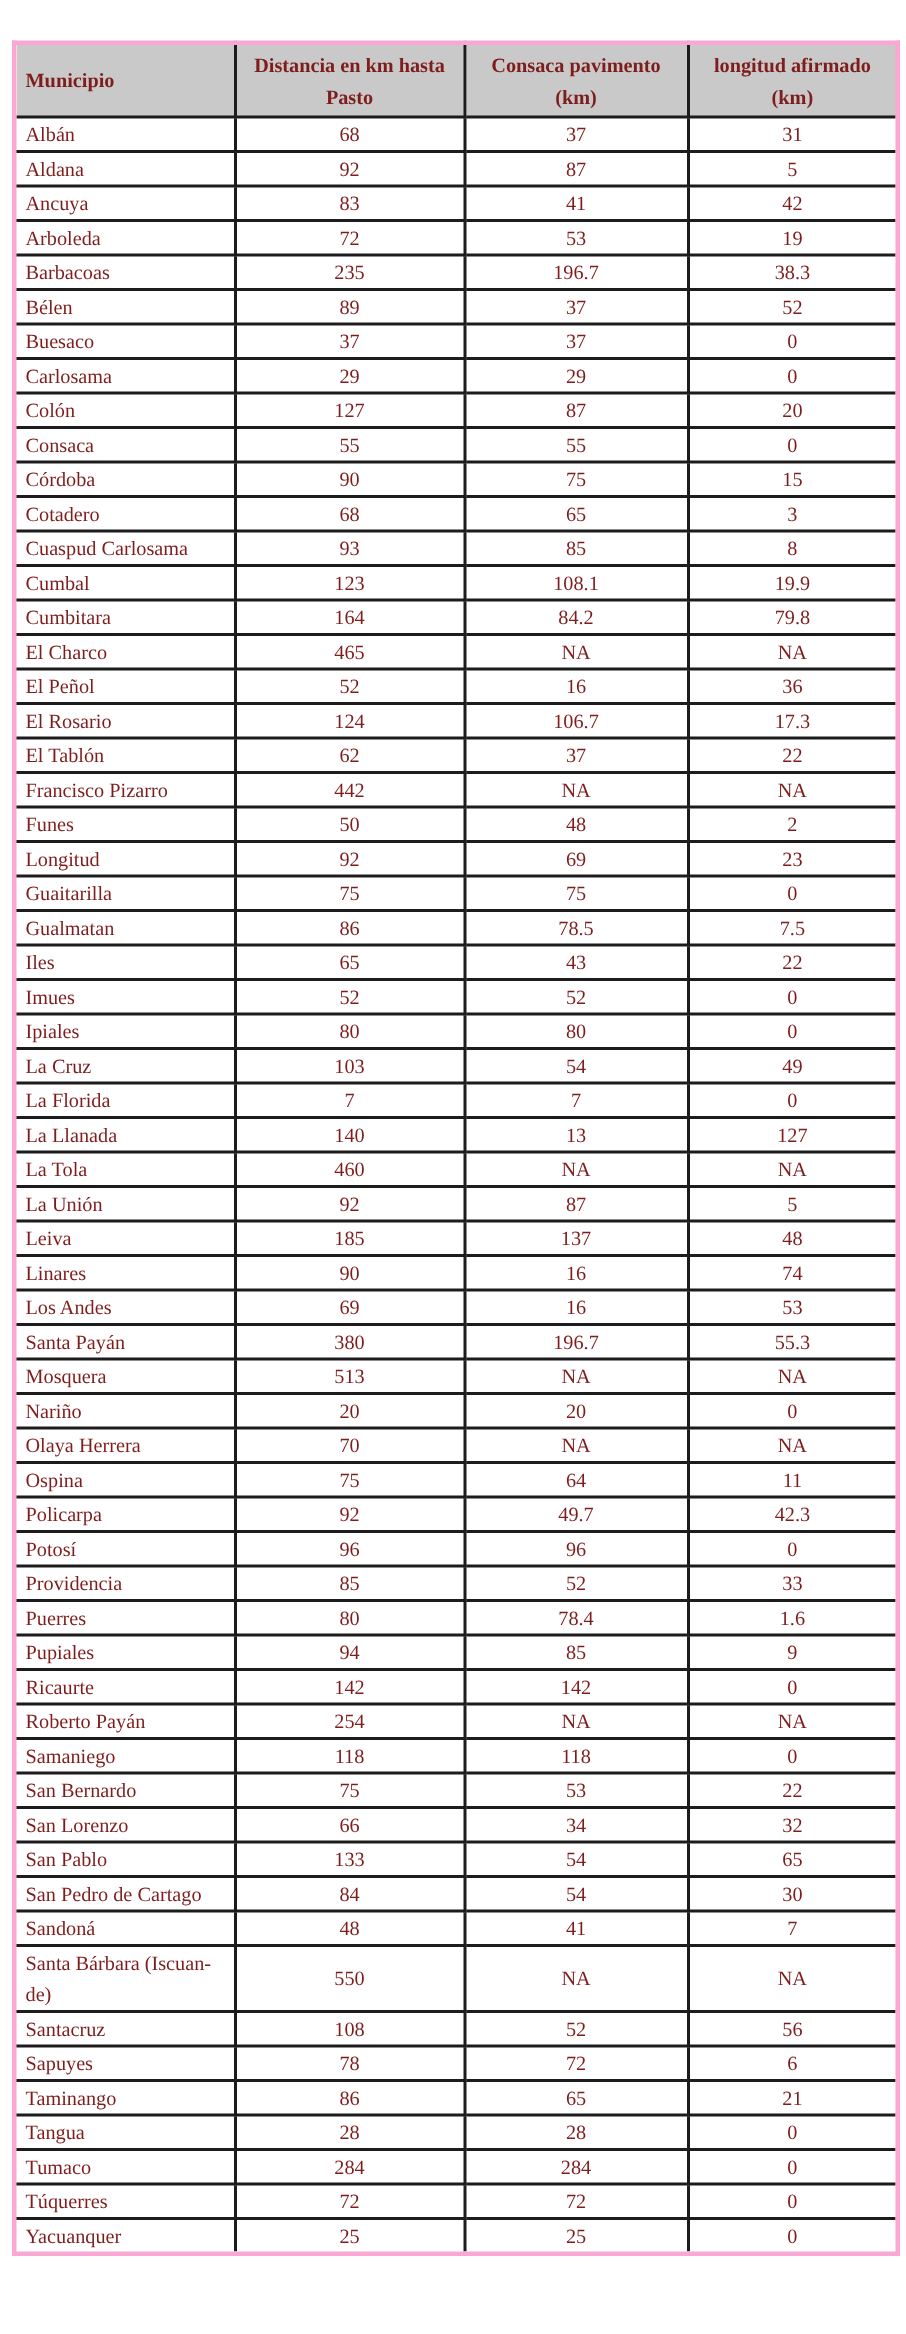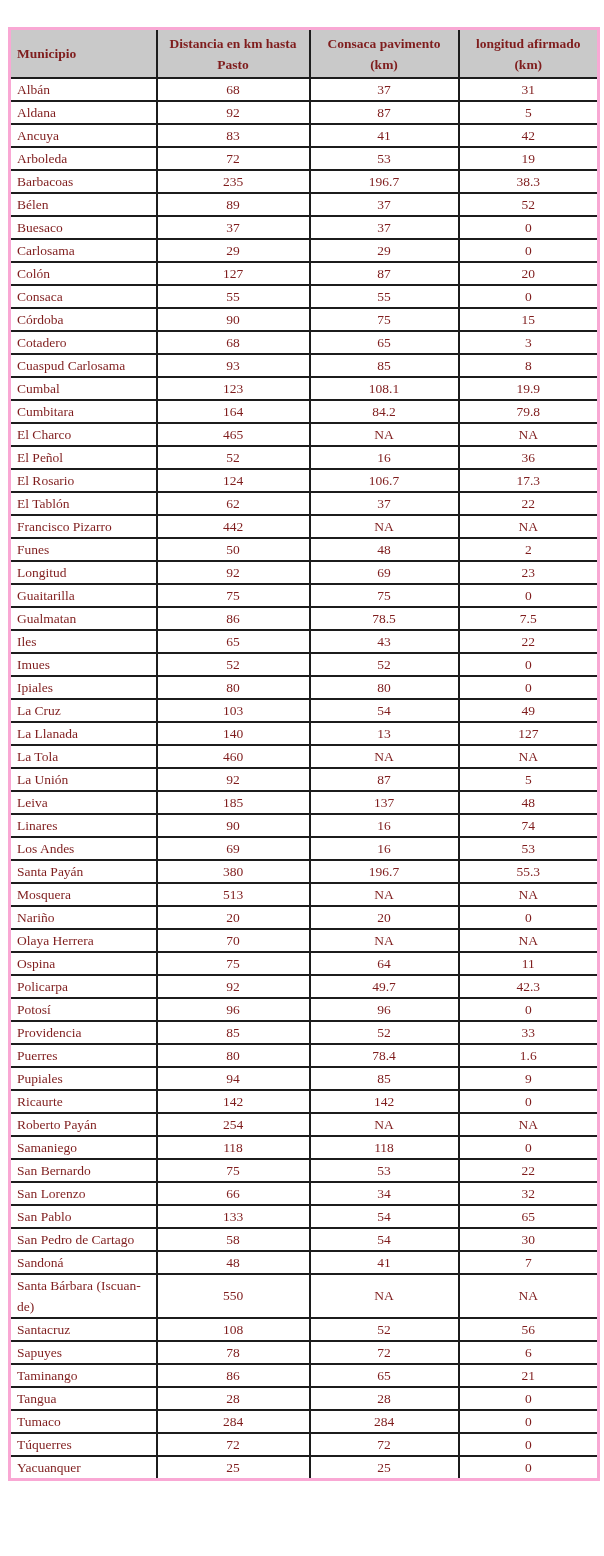--- a/index.html
+++ b/index.html
@@ -276,20 +276,26 @@
     <td class="num">0</td>
   </tr>
 
   <tr>
     <td class="name">La Cruz</td>
     <td class="num">103</td>
     <td class="num">54</td>
     <td class="num">49</td>
   </tr>
 
+  <tr>
+    <td class="name">La Florida</td>
+    <td class="num">7</td>
+    <td class="num">7</td>
+    <td class="num">0</td>
+  </tr>
 
   <tr>
     <td class="name">La Llanada</td>
     <td class="num">140</td>
     <td class="num">13</td>
     <td class="num">127</td>
   </tr>
 
   <tr>
     <td class="name">La Tola</td>
@@ -434,21 +440,21 @@
 
   <tr>
     <td class="name">San Pablo</td>
     <td class="num">133</td>
     <td class="num">54</td>
     <td class="num">65</td>
   </tr>
 
   <tr>
     <td class="name">San Pedro de Cartago</td>
-    <td class="num">58</td>
+    <td class="num">84</td>
     <td class="num">54</td>
     <td class="num">30</td>
   </tr>
 
   <tr>
     <td class="name">Sandoná</td>
     <td class="num">48</td>
     <td class="num">41</td>
     <td class="num">7</td>
   </tr>

